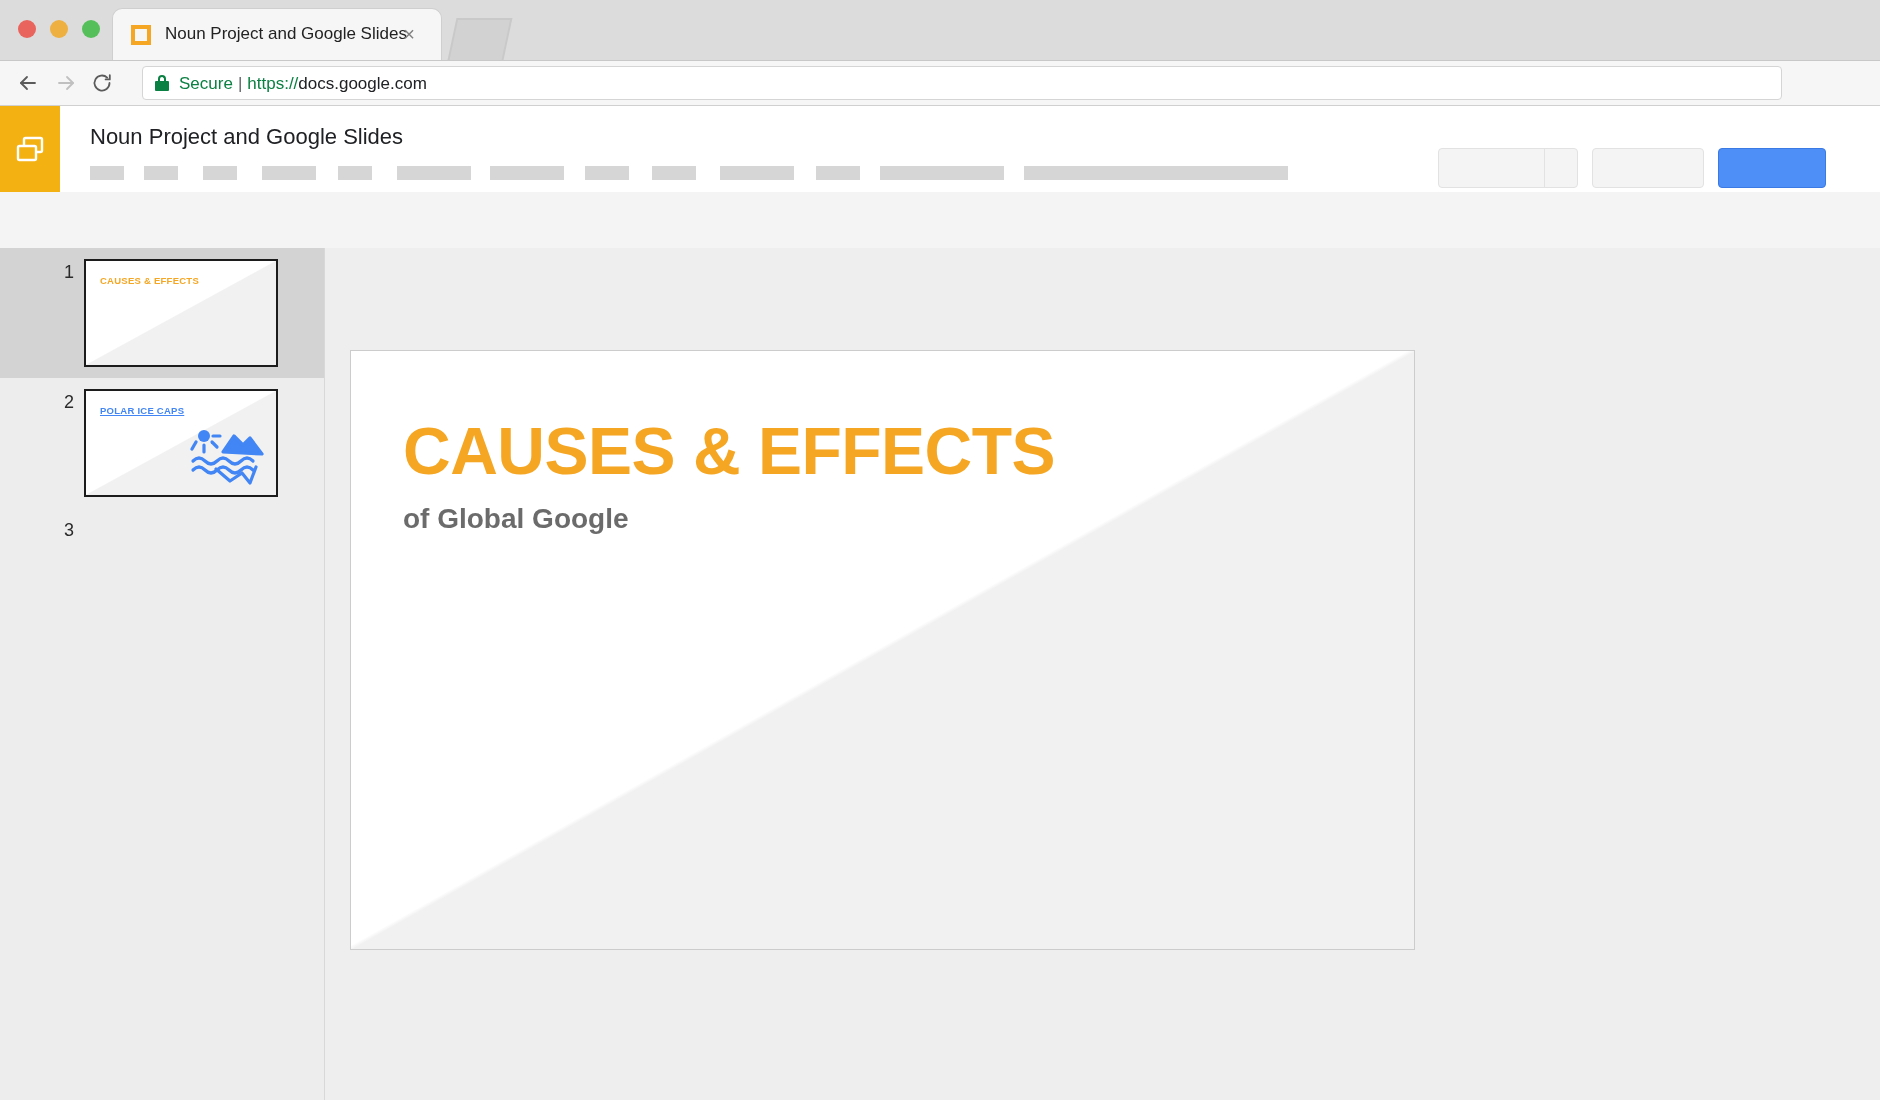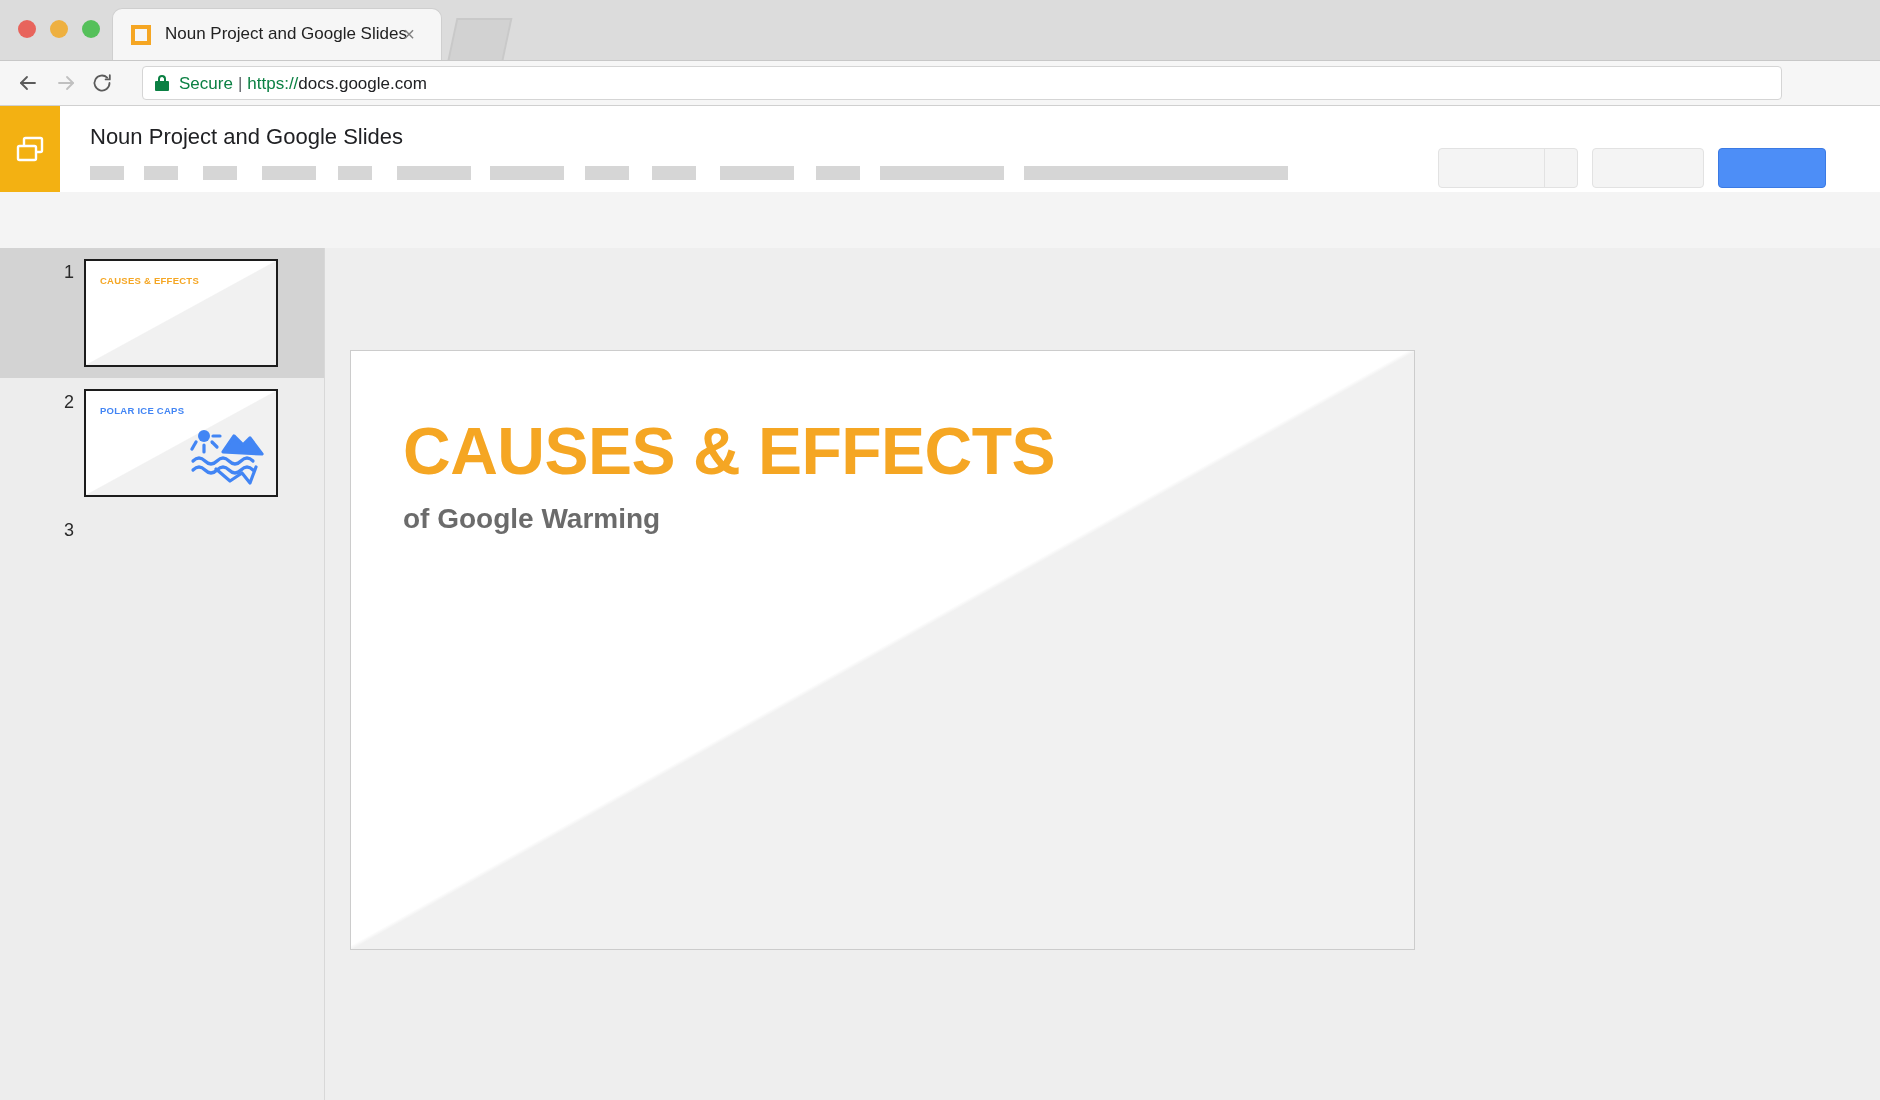--- a/index.html
+++ b/index.html
@@ -283,21 +283,21 @@
   }
   .thumb-label {
     position: absolute;
     left: 14px; top: 14px;
     font-size: 9.5px;
     font-weight: 700;
     letter-spacing: 0.25px;
     white-space: nowrap;
   }
   .lbl-amber { color: #f5a623; }
-  .lbl-blue  { color: #4285f4; }
+  .lbl-blue  { color: #4285f4; text-decoration: underline; }
   .lbl-green { color: #6cc04a; }
   .thumb-icon {
     position: absolute;
   }
 
   
   .canvas-area {
     position: absolute;
     left: 325px; top: 0;
     width: 1555px;
@@ -463,18 +463,18 @@
       <div class="thumb-row" style="top:258px;height:128px;">
         <div class="thumb-num" style="top:14px;">3</div>
       </div>
 
     </div>
 
     <div class="canvas-area">
       <div class="slide">
         <div class="slide-diag"></div>
         <div class="slide-title">CAUSES &amp; EFFECTS</div>
-        <div class="slide-subtitle">of Google Warming</div>
+        <div class="slide-subtitle">of Global Google</div>
       </div>
     </div>
 
   </div>
 </div>
 
 </body></html>

